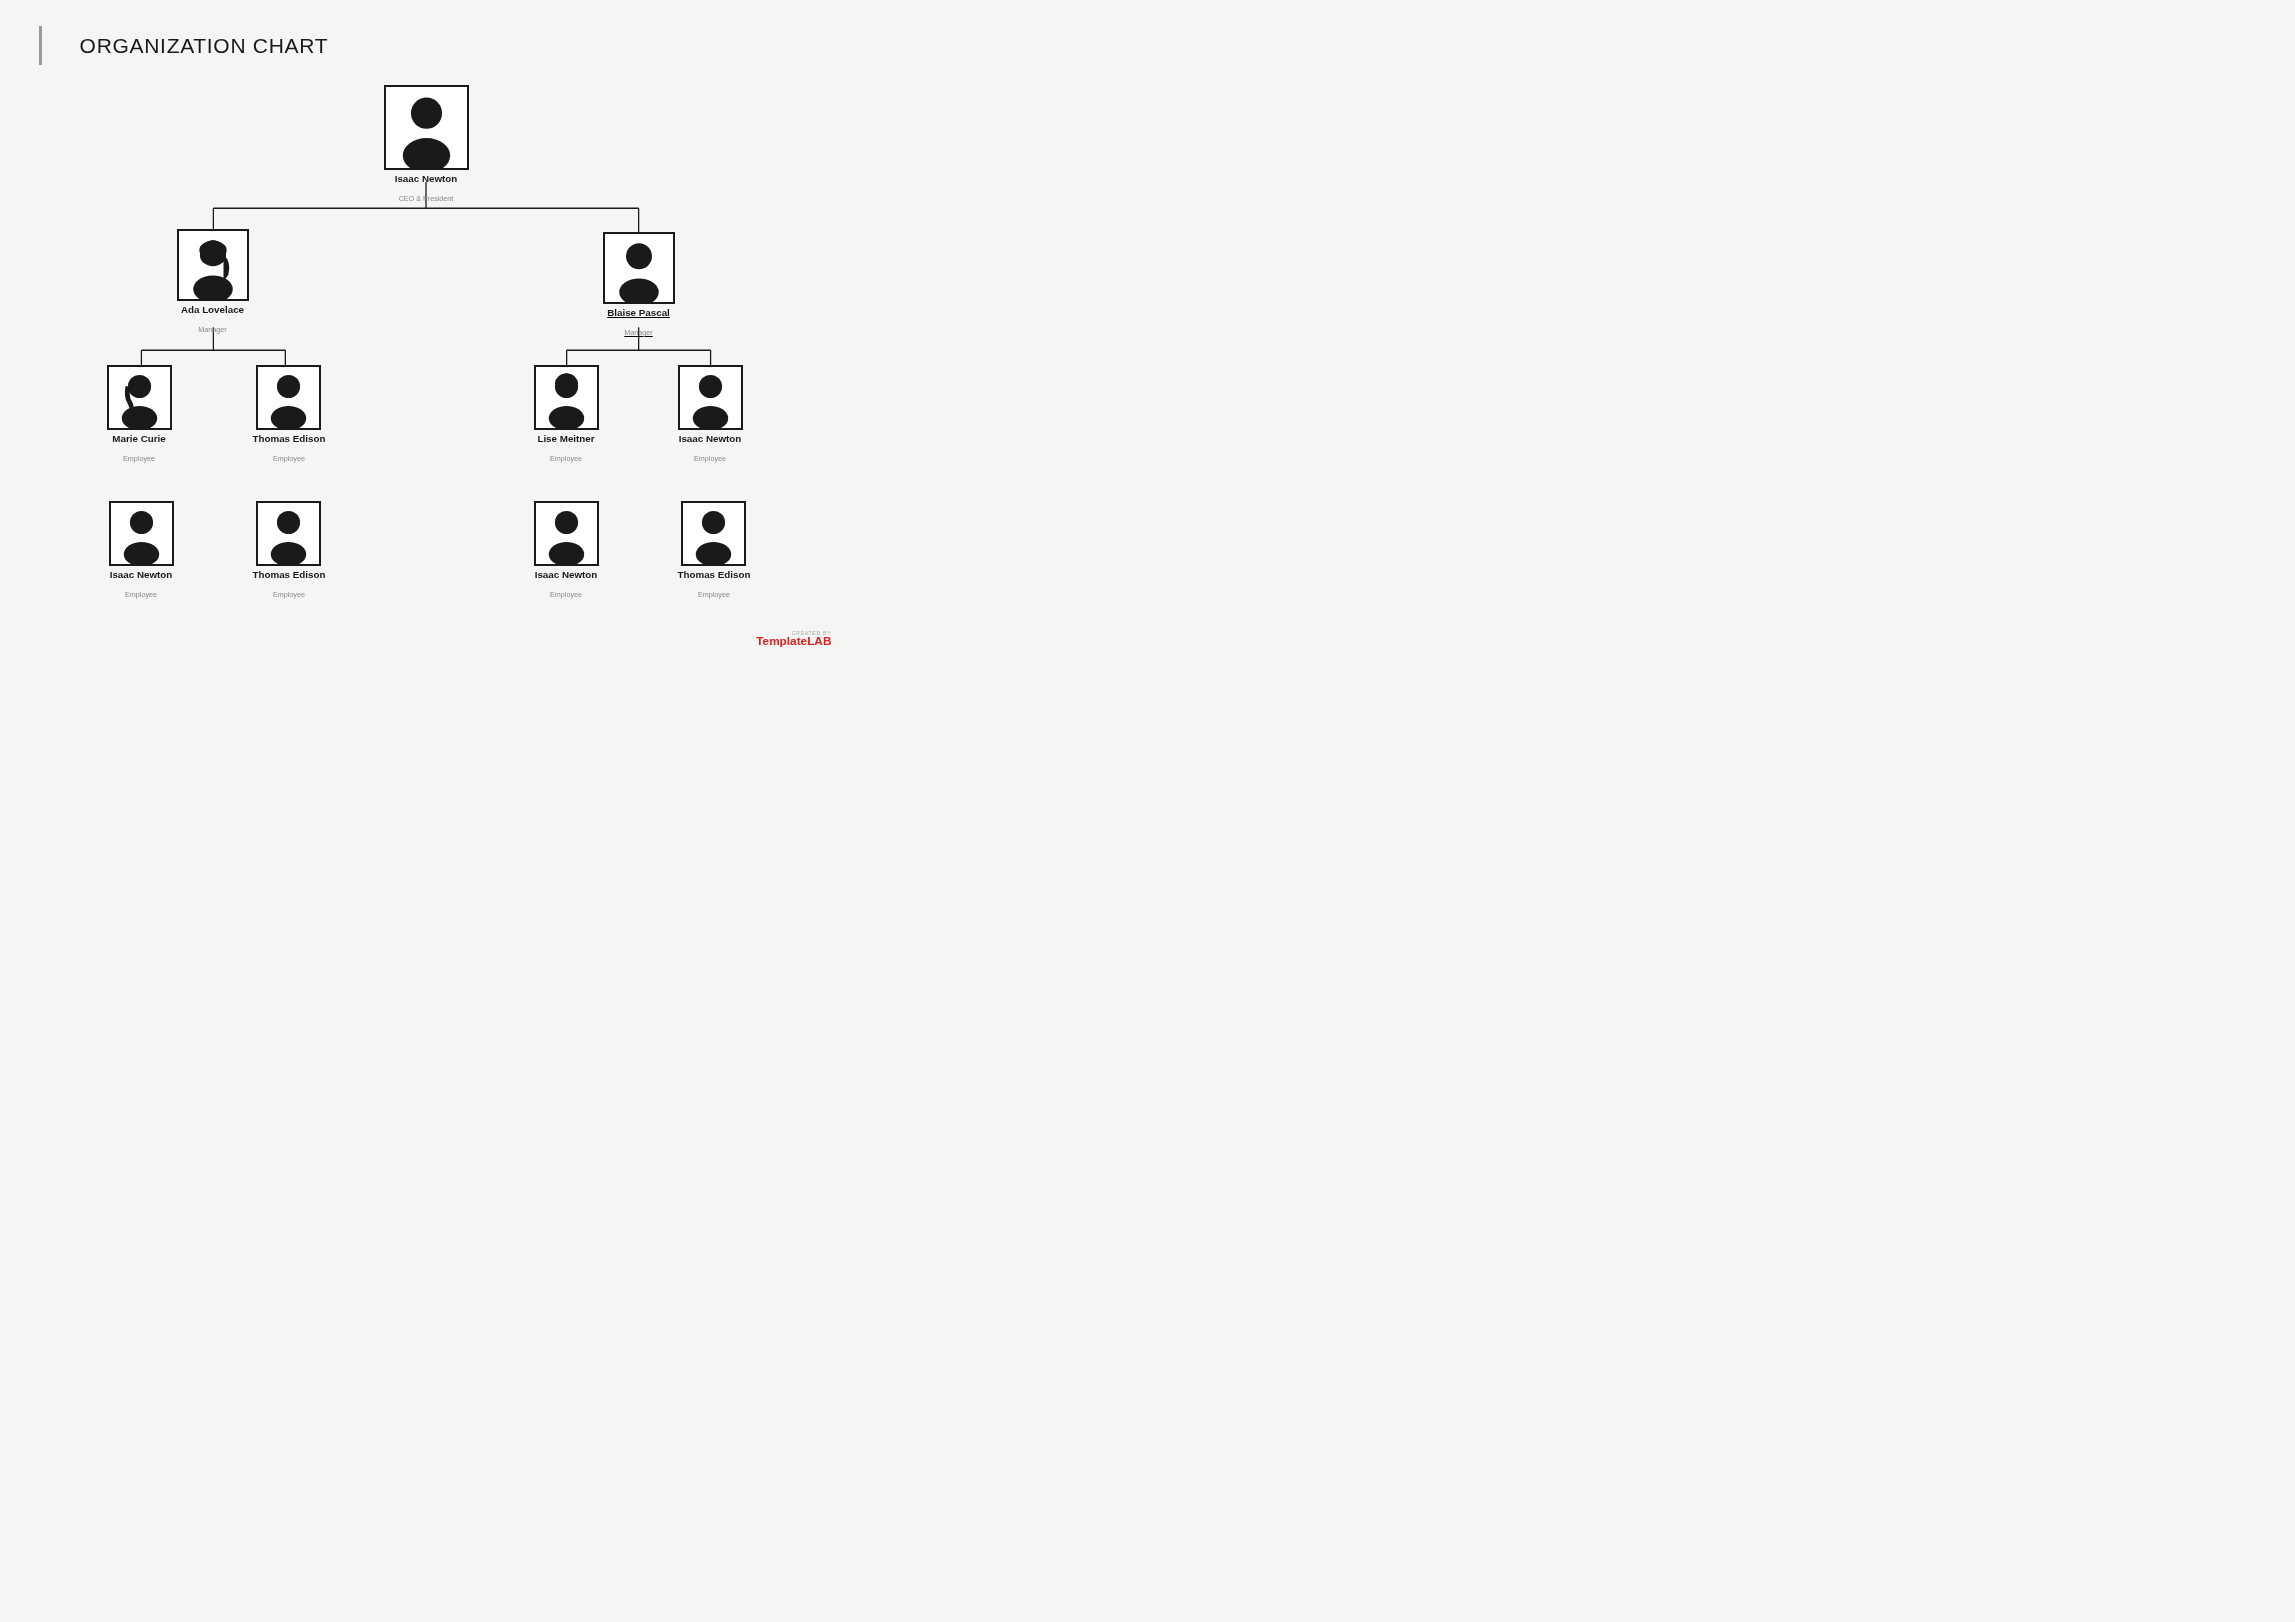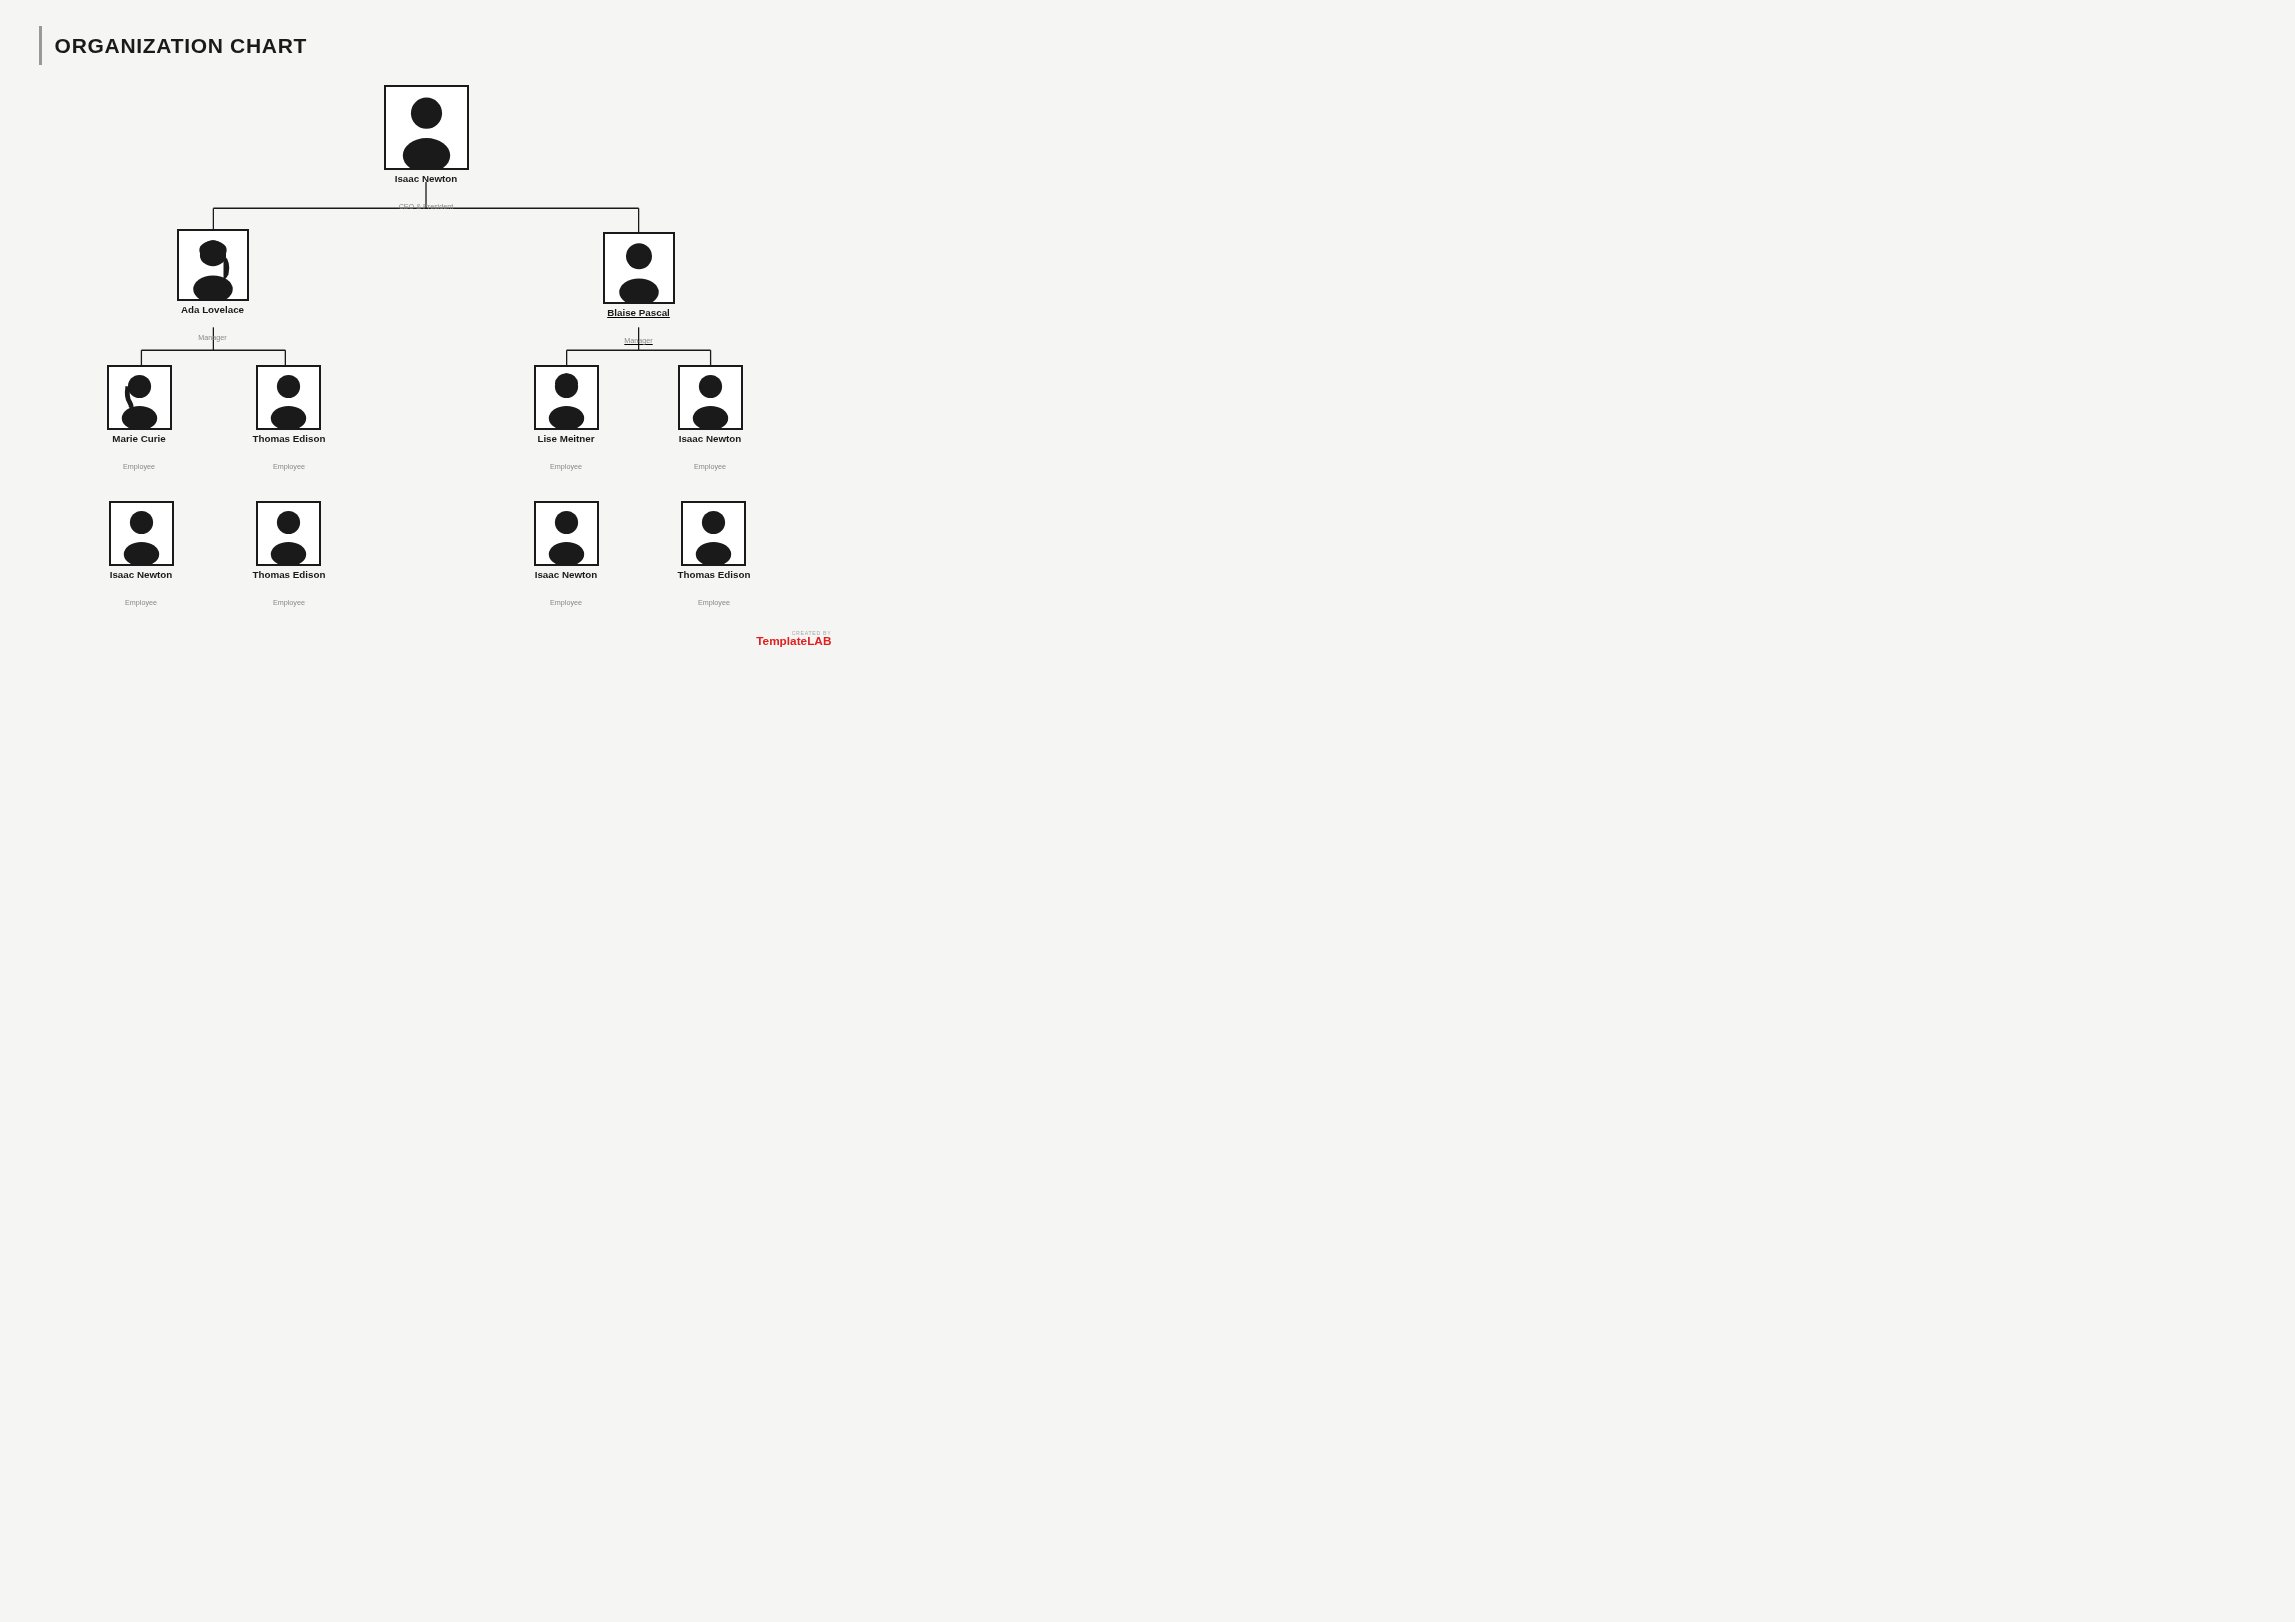--- a/index.html
+++ b/index.html
@@ -27,24 +27,25 @@
       margin-bottom: 19.6px;
     }
     .title-bar {
       width: 2.6px;
       height: 39px;
       background: #999;
       margin-right: 13px;
     }
     .page-title {
       font-size: 21px;
-      font-weight: 700;
+      font-weight: 400;
       color: #1a1a1a;
       letter-spacing: 0.7px;
       line-height: 39px;
+      margin-left: 25px;
     }
 
     .photo-frame {
       border: 2.6px solid #1a1a1a;
       background: white;
       overflow: hidden;
       display: flex;
       align-items: center;
       justify-content: center;
     }
@@ -65,21 +66,21 @@
       font-size: 9.8px;
       font-weight: 700;
       color: #1a1a1a;
       margin-top: 3.9px;
       text-align: right;
     }
     .node-title {
       font-size: 7.2px;
       color: #888;
       text-align: left;
-      margin-top: 18px;
+      margin-top: 10px;
     }
 
     
     .silhouette {
       width: 100%;
       height: 100%;
     }
 
     
     .connectors {

